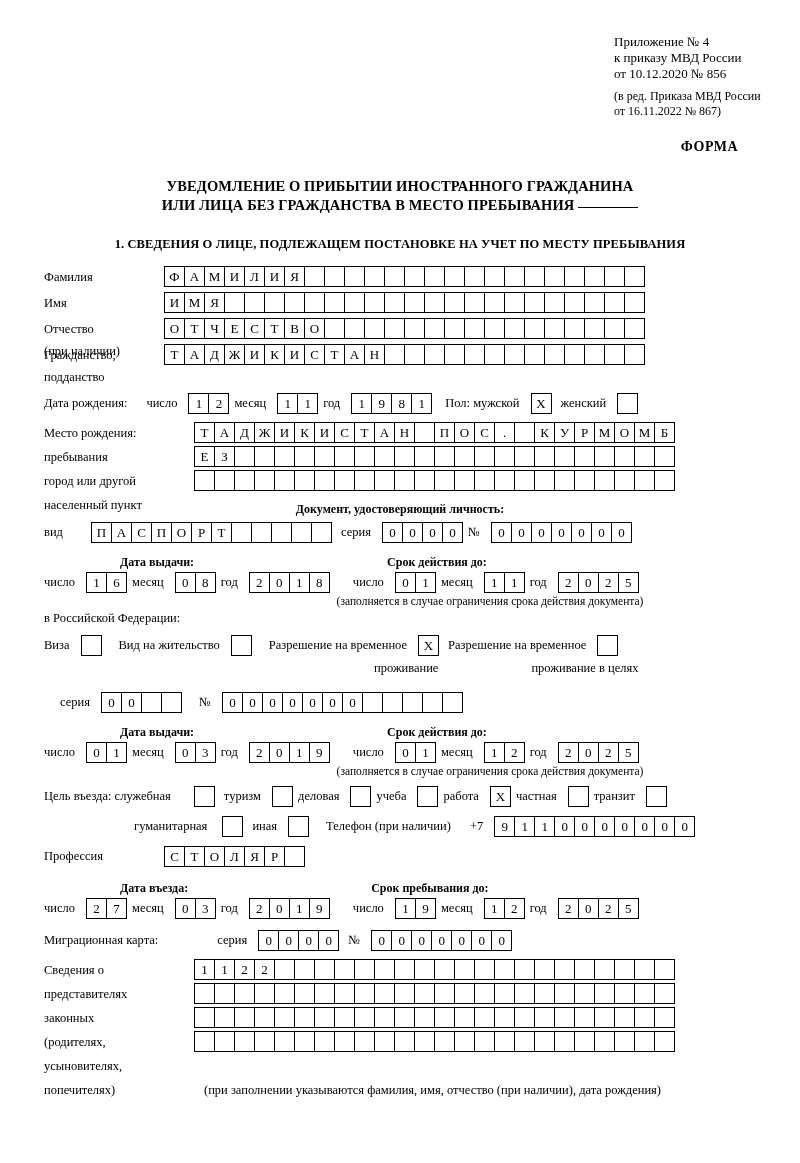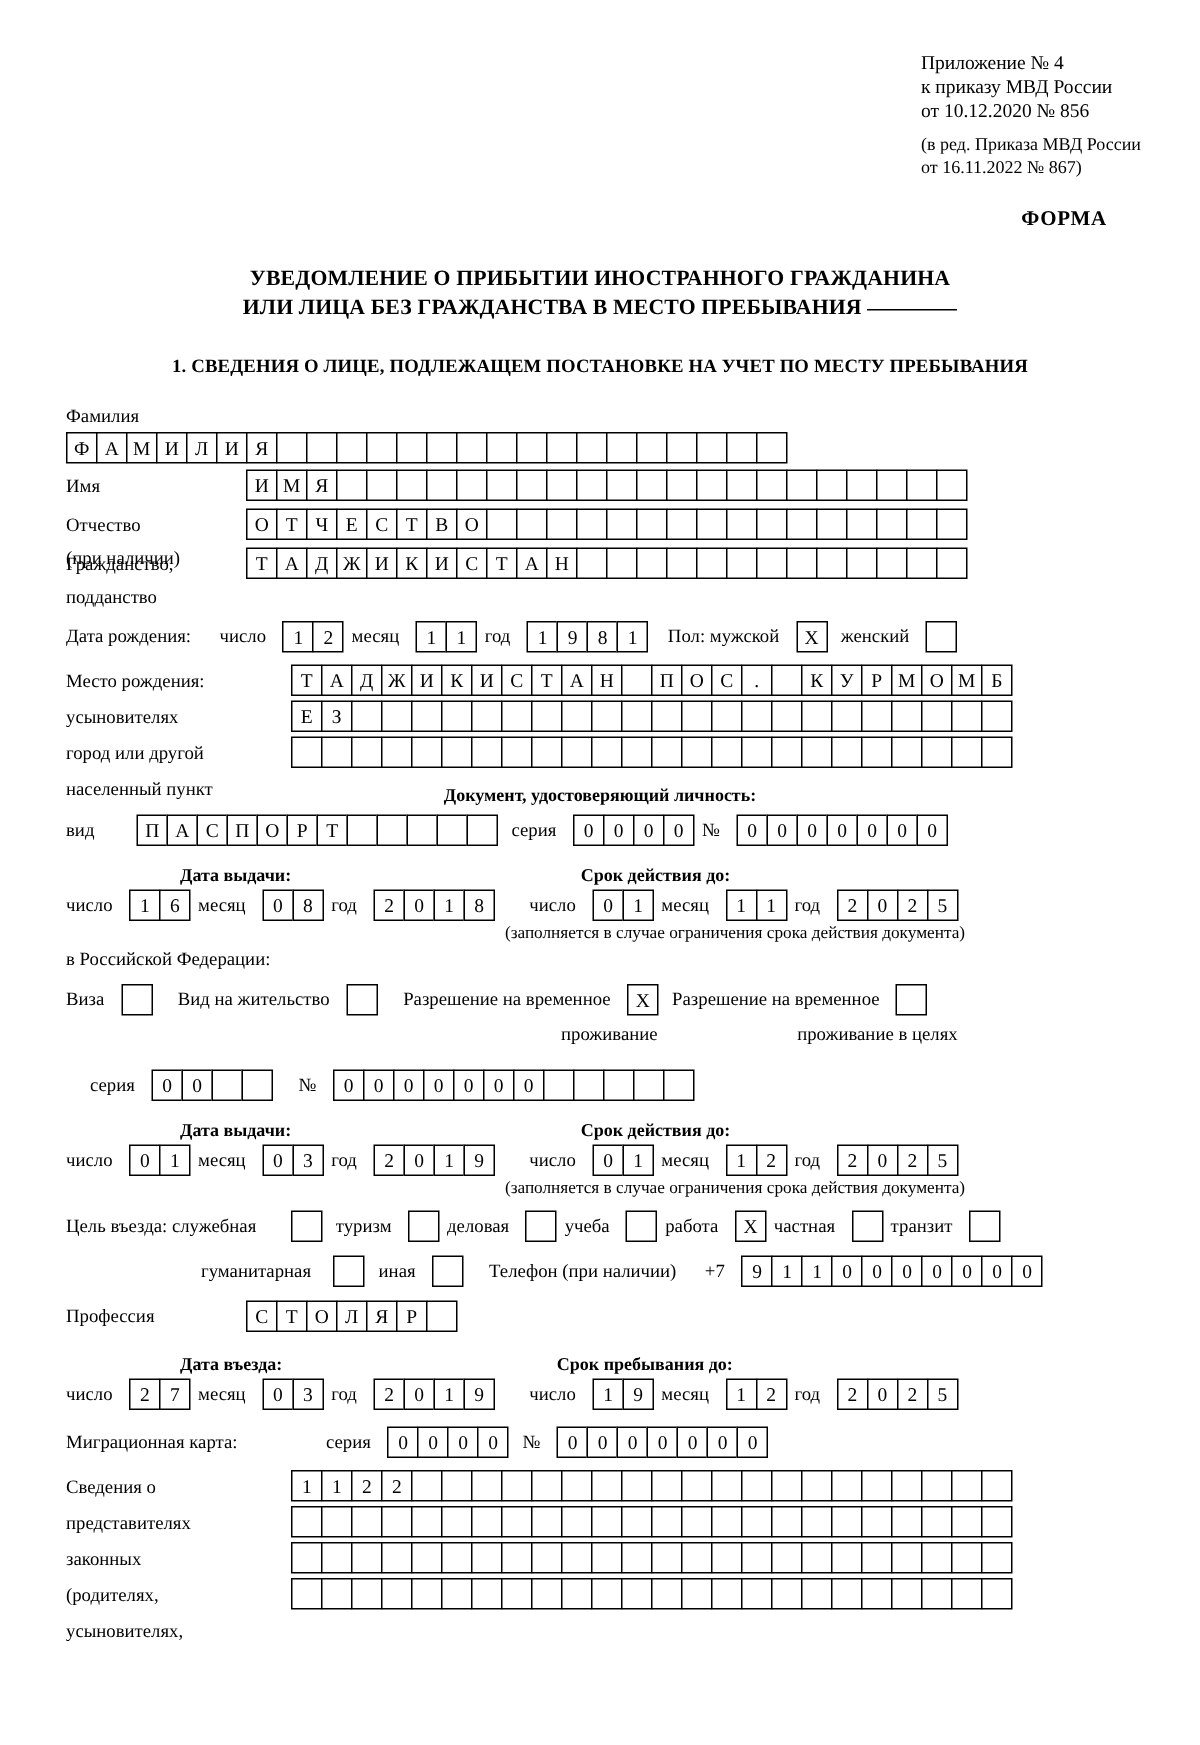--- a/index.html
+++ b/index.html
@@ -77,21 +77,21 @@
     line-height:19px;
     font-family:"Liberation Serif", serif;
     background:#fff;
   }
   .inline{display:flex;align-items:center;}
   .inline .lbl{margin-right:5px;}
   .mt4{margin-top:4px;}
   .mt8{margin-top:8px;}
   .mt10{margin-top:10px;}
   .mt12{margin-top:12px;}
-  .mt14{margin-top:14px;flex-direction:column;}
+  .mt14{margin-top:14px;}
   .bold{font-weight:bold;}
   .smalltxt{font-size:11.5px;}
   .lbl-col{
     width:120px;
     font-size:12.5px;
     line-height:22px;
   }
   .lbl-col.w150{width:150px;}
   .note{
     font-size:11.5px;
@@ -324,21 +324,21 @@
         <div class="c">К</div>
         <div class="c">У</div>
         <div class="c">Р</div>
         <div class="c">М</div>
         <div class="c">О</div>
         <div class="c">М</div>
         <div class="c">Б</div>
       </div>
   </div>
   <div class="row" style="margin-top:2px">
-    <div class="lbl-col w150">усыновителях</div>
+    <div class="lbl-col w150">пребывания</div>
     <div class="cells">
         <div class="c">Е</div>
         <div class="c">З</div>
         <div class="c"></div>
         <div class="c"></div>
         <div class="c"></div>
         <div class="c"></div>
         <div class="c"></div>
         <div class="c"></div>
         <div class="c"></div>
@@ -882,14 +882,18 @@
         <div class="c"></div>
         <div class="c"></div>
         <div class="c"></div>
         <div class="c"></div>
         <div class="c"></div>
       </div>
   </div>
   <div class="row" style="margin-top:2px">
     <div class="lbl-col w150">усыновителях,</div>
   </div>
+  <div class="row" style="margin-top:2px">
+    <div class="lbl-col w150">попечителях)</div>
+    <div class="lbl" style="margin-left:10px">(при заполнении указываются фамилия, имя, отчество (при наличии), дата рождения)</div>
+  </div>
 
 </div>
 
 </body></html>

